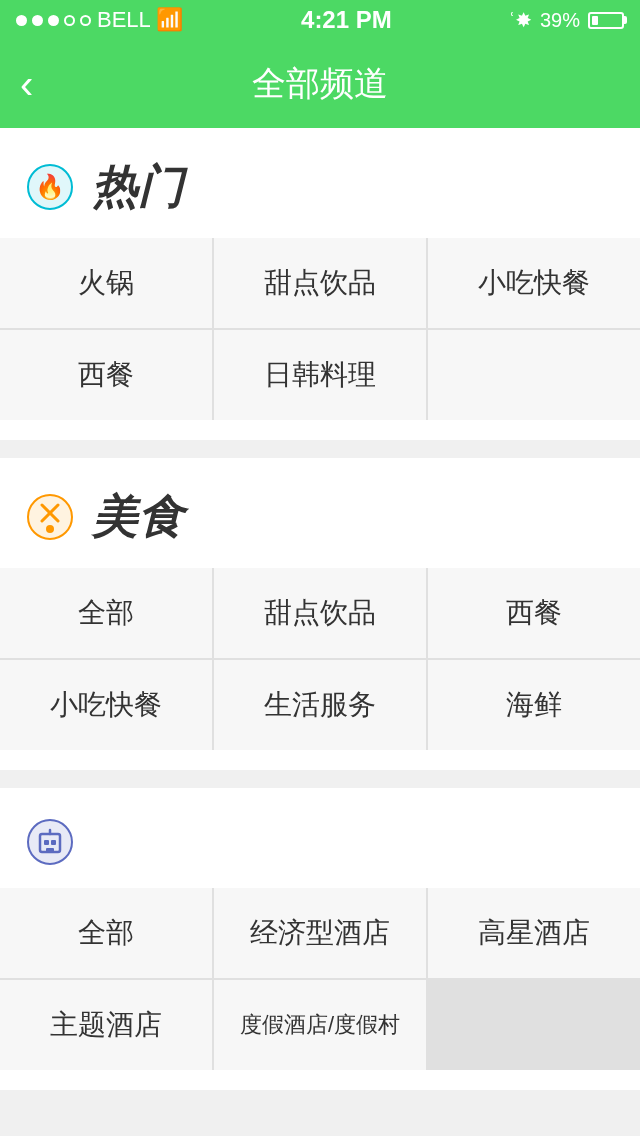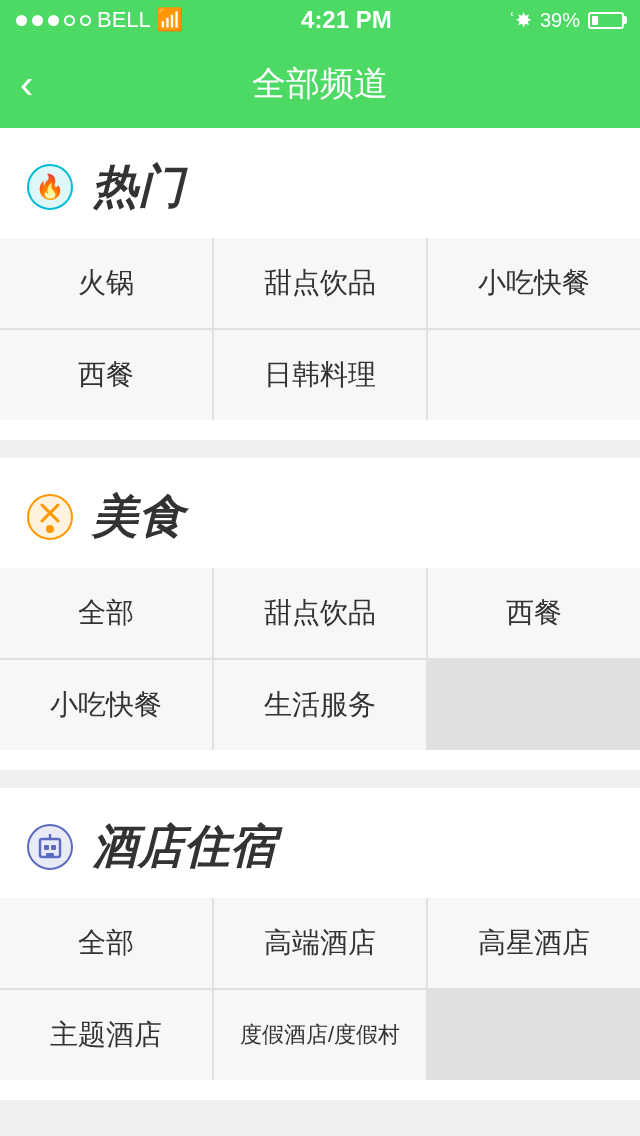--- a/index.html
+++ b/index.html
@@ -183,40 +183,40 @@
         </svg>
       </div>
       <span class="section-title">美食</span>
     </div>
     <div class="grid">
       <div class="grid-cell">全部</div>
       <div class="grid-cell">甜点饮品</div>
       <div class="grid-cell">西餐</div>
       <div class="grid-cell">小吃快餐</div>
       <div class="grid-cell">生活服务</div>
+      <div class="grid-cell">海鲜</div>
     </div>
   </div>
 
   <div class="section">
     <div class="section-header">
       <div class="section-icon icon-hotel">
         <svg viewBox="0 0 48 48" xmlns="http://www.w3.org/2000/svg">
           <circle cx="24" cy="24" r="22" fill="#e8eaf6" stroke="#5c6bc0" stroke-width="2"></circle>
           <rect x="14" y="16" width="20" height="18" rx="2" fill="none" stroke="#5c6bc0" stroke-width="2.5"></rect>
           <rect x="18" y="22" width="5" height="5" rx="1" fill="#5c6bc0"></rect>
           <rect x="25" y="22" width="5" height="5" rx="1" fill="#5c6bc0"></rect>
           <rect x="20" y="30" width="8" height="4" rx="1" fill="#5c6bc0"></rect>
           <line x1="24" y1="12" x2="24" y2="16" stroke="#5c6bc0" stroke-width="2.5" stroke-linecap="round"></line>
         </svg>
       </div>
-      <span class="section-title">酒店住宿</span>
     </div>
     <div class="grid">
       <div class="grid-cell">全部</div>
-      <div class="grid-cell">高端酒店</div>
+      <div class="grid-cell">经济型酒店</div>
       <div class="grid-cell">高星酒店</div>
       <div class="grid-cell">主题酒店</div>
       <div class="grid-cell" style="font-size:22px;">度假酒店/度假村</div>
 
     </div>
   </div>
 
 </div>
 
 </body></html>

